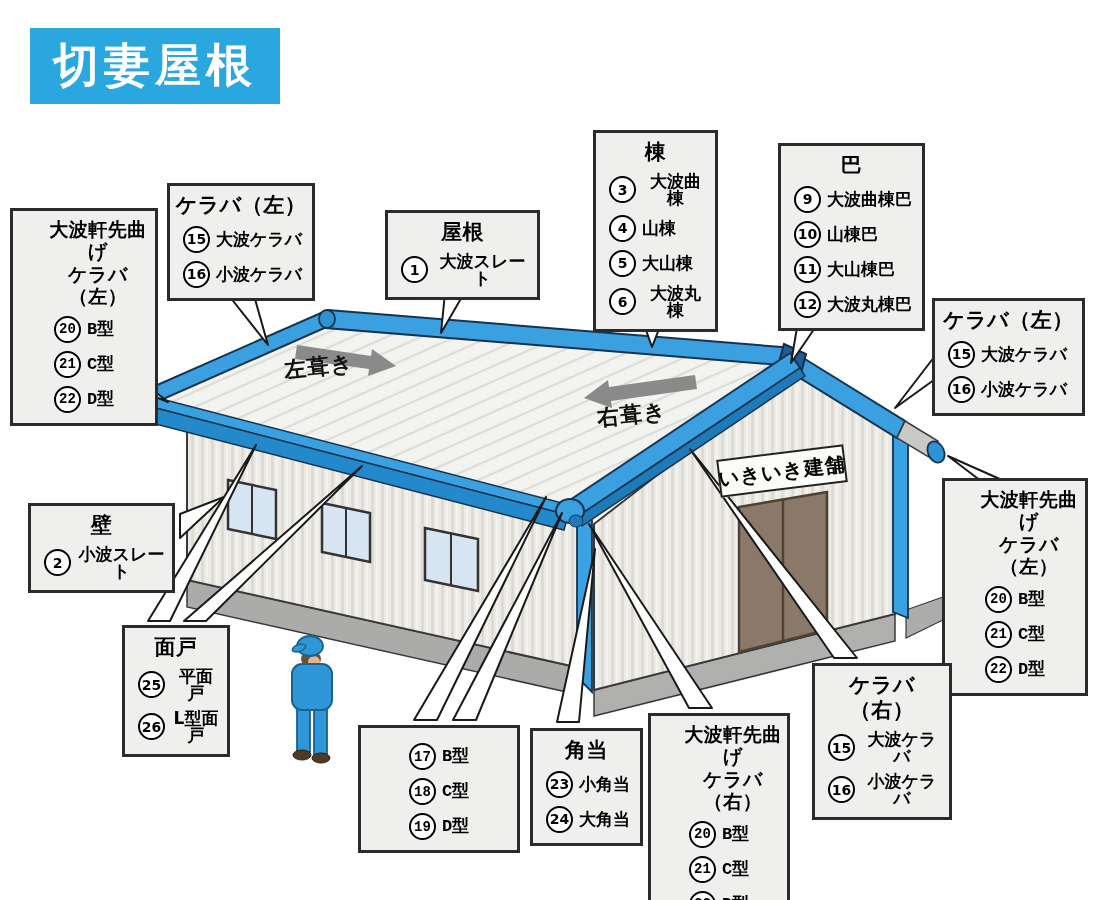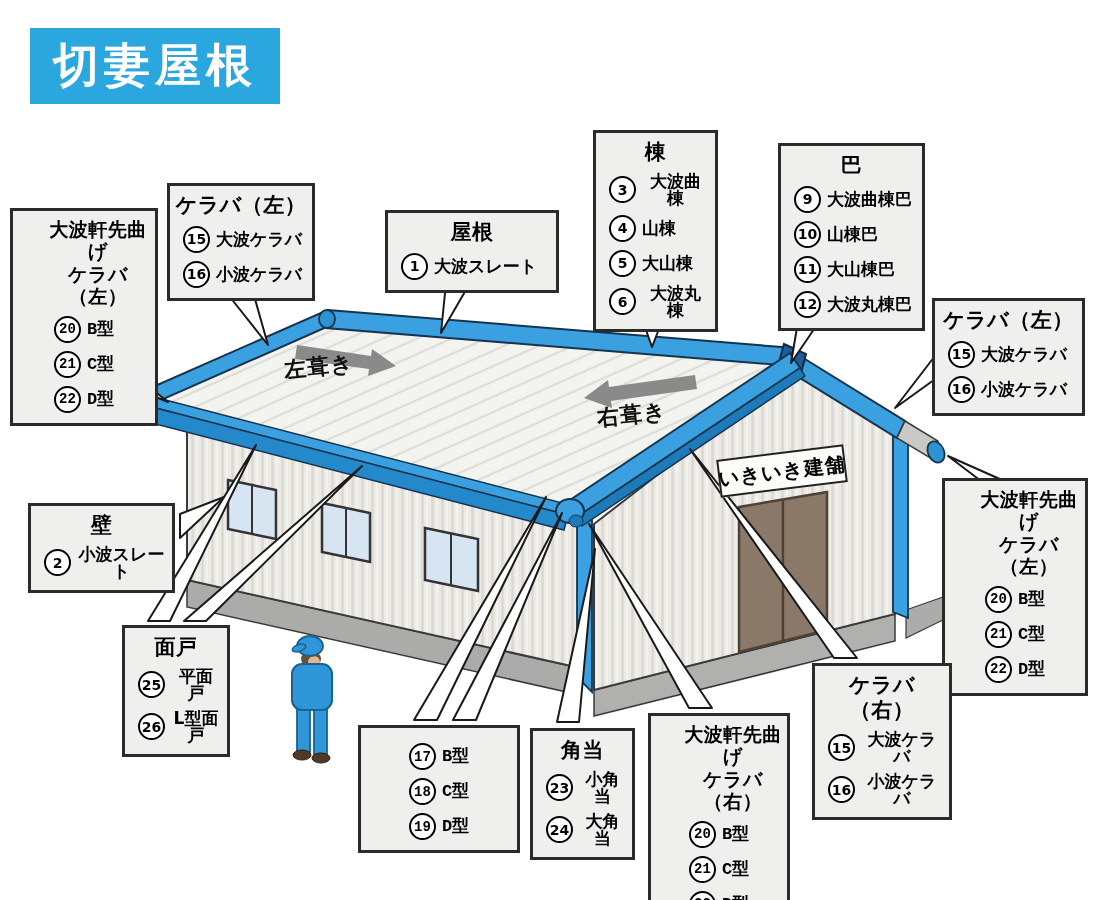--- a/index.html
+++ b/index.html
@@ -179,21 +179,21 @@
   <div class="co-item">
         <span class="num">15</span>
         <span>大波ケラバ</span>
       </div>
   <div class="co-item">
         <span class="num">16</span>
         <span>小波ケラバ</span>
       </div>
 </div>
 
-<div class="callout" style="left:385px;top:210px;width:174px;">
+<div class="callout" style="left:385px;top:210px;width:155px;">
   <div class="co-title">屋根</div>
   <div class="co-item">
         <span class="num">1</span>
         <span>大波スレート</span>
       </div>
 </div>
 
 <div class="callout" style="left:593px;top:130px;width:125px;">
   <div class="co-title">棟</div>
   <div class="co-item">
@@ -291,21 +291,21 @@
   <div class="co-item">
         <span class="num">18</span>
         <span>C型</span>
       </div>
   <div class="co-item">
         <span class="num">19</span>
         <span>D型</span>
       </div>
 </div>
 
-<div class="callout" style="left:530px;top:728px;width:105px;">
+<div class="callout" style="left:530px;top:728px;width:113px;">
   <div class="co-title">角当</div>
   <div class="co-item">
         <span class="num">23</span>
         <span>小角当</span>
       </div>
   <div class="co-item">
         <span class="num">24</span>
         <span>大角当</span>
       </div>
 </div>

